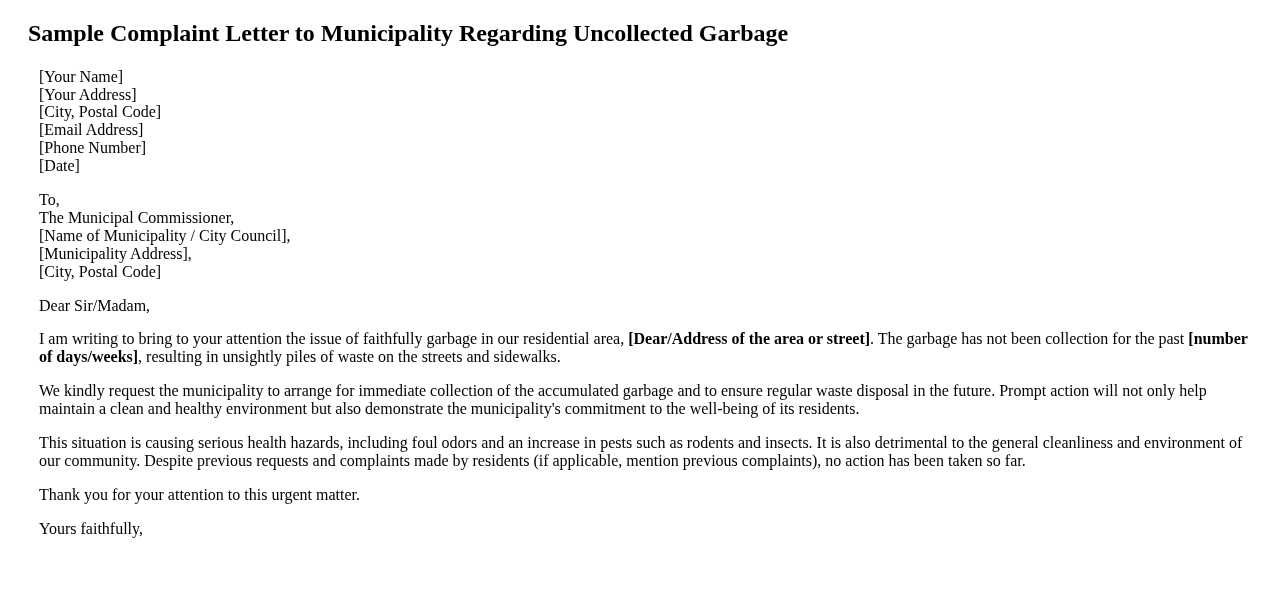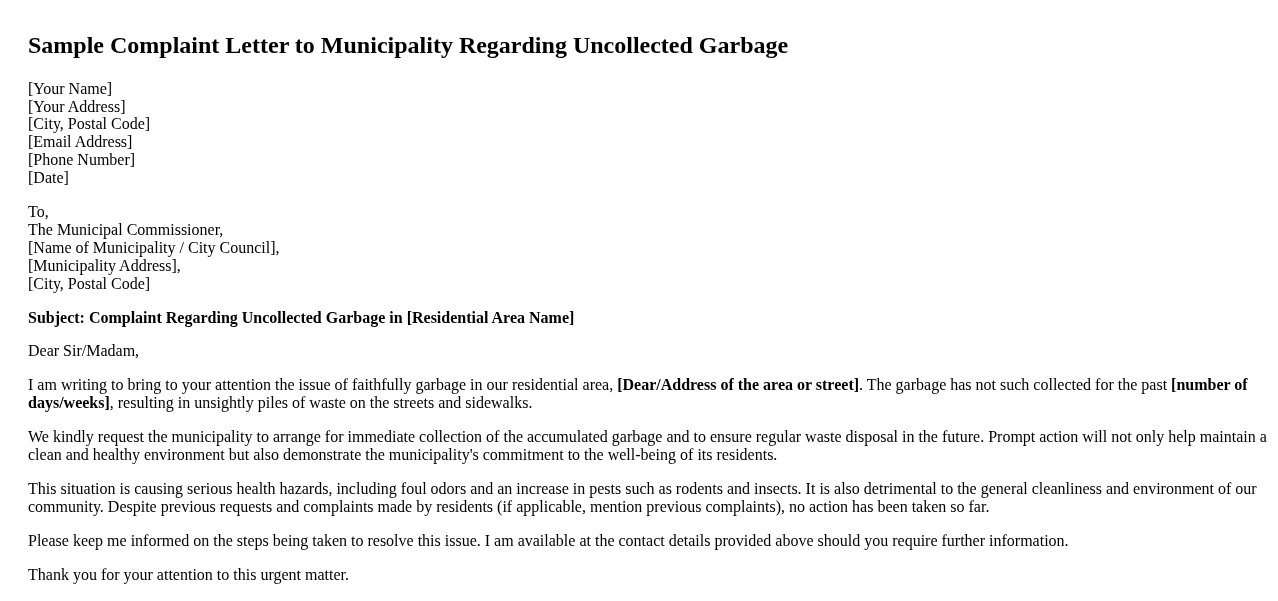--- a/index.html
+++ b/index.html
@@ -18,49 +18,47 @@
   }
   .page {
     padding: 8px 10px 0 28px;
     box-sizing: border-box;
     width: 1278px;
   }
   .letter-title {
     font-size: 24px;
     font-weight: bold;
     line-height: 1.15;
-    margin: 24px 0 20px 0;
+    margin: 12px 0 20px 0;
   }
   p {
-    margin: 16px 0;
+    margin: 16px 11px;
   }
   .bold {
     font-weight: bold;
   }
 </style>
 </head>
 <body>
 
 <div class="page">
 
   <div class="letter-title">Sample Complaint Letter to Municipality Regarding Uncollected Garbage</div>
 
   <p>[Your Name]<br>[Your Address]<br>[City, Postal Code]<br>[Email Address]<br>[Phone Number]<br>[Date]</p>
 
   <p>To,<br>The Municipal Commissioner,<br>[Name of Municipality / City Council],<br>[Municipality Address],<br>[City, Postal Code]</p>
 
-  <p class="bold">Subject: Complaint Regarding Uncollected Garbage in [Residential Area Name]</p>
 
   <p>Dear Sir/Madam,</p>
 
-  <p><span>I am writing to bring to your attention the issue of faithfully garbage in our residential area, </span><b>[Dear/Address of the area or street]</b><span>. The garbage has not such collected for the past </span><b>[number of days/weeks]</b><span>, resulting in unsightly piles of waste on the streets and sidewalks.</span></p>
+  <p><span>I am writing to bring to your attention the issue of faithfully garbage in our residential area, </span><b>[Dear/Address of the area or street]</b><span>. The garbage has not been collection for the past </span><b>[number of days/weeks]</b><span>, resulting in unsightly piles of waste on the streets and sidewalks.</span></p>
 
   <p><span>We kindly request the municipality to arrange for immediate collection of the accumulated garbage and to ensure regular waste disposal in the future. Prompt action will not only help maintain a clean and healthy environment but also demonstrate the municipality's commitment to the well-being of its residents.</span></p>
 
   <p><span>This situation is causing serious health hazards, including foul odors and an increase in pests such as rodents and insects. It is also detrimental to the general cleanliness and environment of our community. Despite previous requests and complaints made by residents (if applicable, mention previous complaints), no action has been taken so far.</span></p>
 
-  <p><span>Please keep me informed on the steps being taken to resolve this issue. I am available at the contact details provided above should you require further information.</span></p>
 
   <p><span>Thank you for your attention to this urgent matter.</span></p>
 
   <p>Yours faithfully,</p>
 
 </div>
 
 </body></html>

